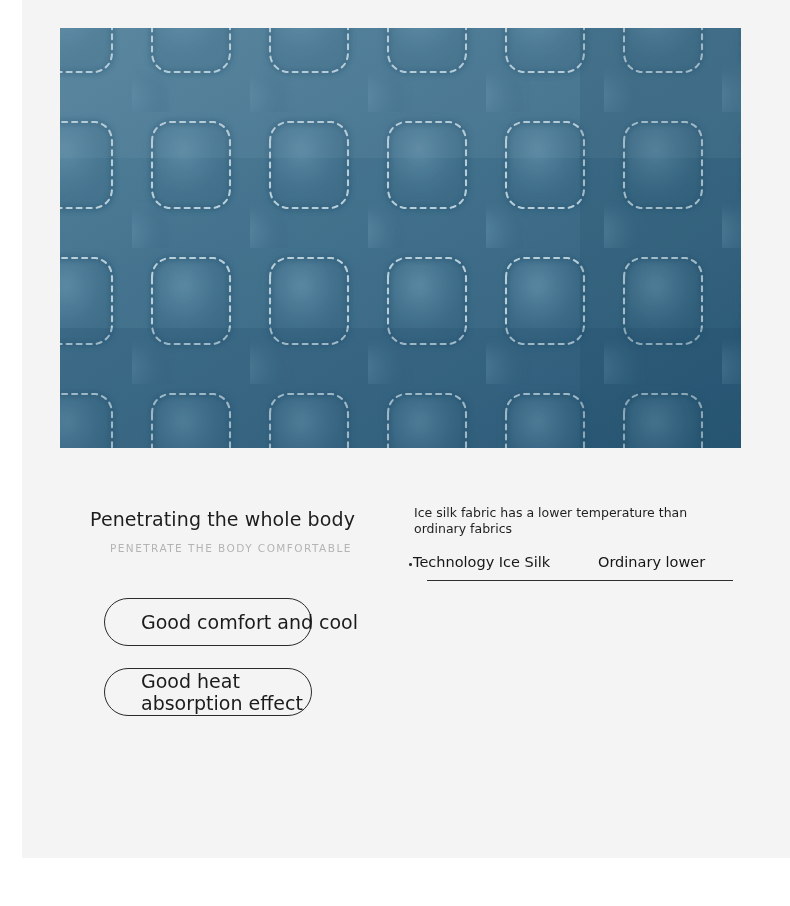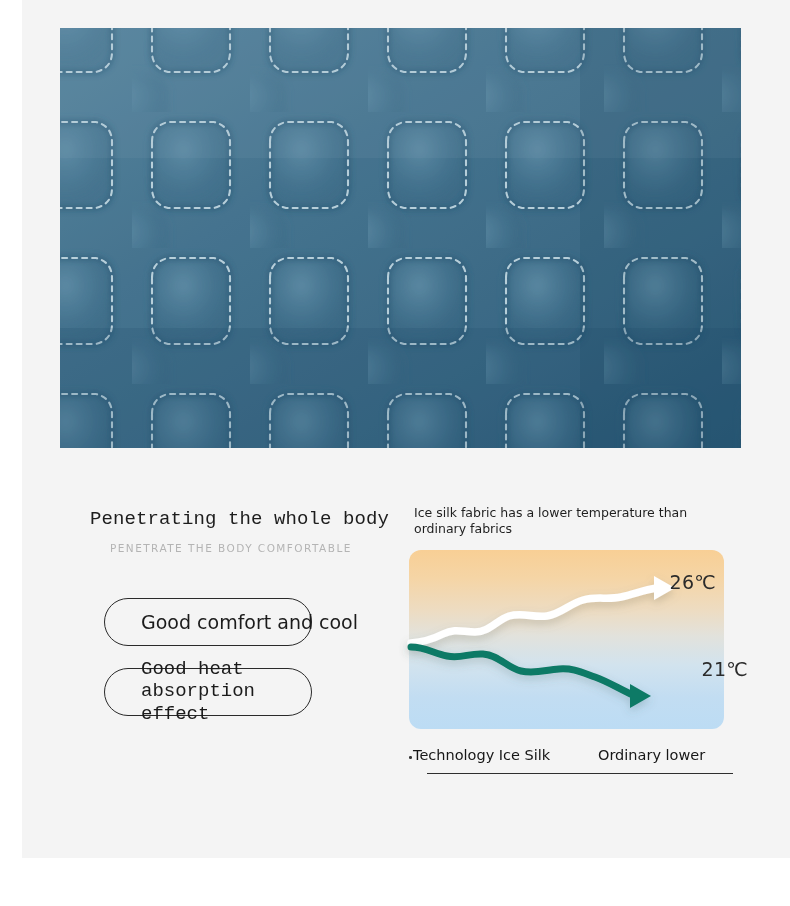--- a/index.html
+++ b/index.html
@@ -43,21 +43,20 @@
     top: 508px;
     width: 310px;
   }
   .feature-title {
     font-size: 19px;
     color: #1d1d1d;
     font-weight: 400;
     letter-spacing: 0.1px;
     white-space: nowrap;
     margin: 0;
-    font-family: Liberation Mono, monospace;
   }
   .feature-subtitle {
     margin: 12px 0 0 20px;
     font-size: 10.5px;
     letter-spacing: 1.45px;
     color: #b4b4b4;
     white-space: nowrap;
   }
 
   .pill-list {
@@ -81,21 +80,20 @@
     top: 50%;
     transform: translateY(-50%);
     font-size: 19px;
     color: #1b1b1b;
     white-space: nowrap;
     line-height: 1.18;
   }
   .pill-label.two-line {
     white-space: pre-line;
     line-height: 1.18;
-    font-family: Liberation Mono, monospace;
   }
 
   
   .chart-block {
     position: absolute;
     left: 371px;  
     top: 505px;
     width: 330px;
     padding-left: 16px;
   }
@@ -242,56 +240,20 @@
     <div class="pill">
       <span class="pill-label two-line">Good heat
 absorption effect</span>
     </div>
   </div>
 
   <div class="chart-block">
 
     <div class="chart-caption">Ice silk fabric has a lower temperature than ordinary fabrics</div>
 
-    <div class="chart-card">
-      <svg class="lines" width="315" height="179" viewBox="0 0 315 179" xmlns="http://www.w3.org/2000/svg">
-        <defs>
-          <filter id="lineShadow" x="-20%" y="-20%" width="150%" height="160%">
-            <feDropShadow dx="0" dy="4" stdDeviation="4" flood-color="#7a7a6a" flood-opacity="0.30"></feDropShadow>
-          </filter>
-          <filter id="lineShadow2" x="-20%" y="-20%" width="150%" height="160%">
-            <feDropShadow dx="0" dy="4" stdDeviation="4" flood-color="#4a6a6a" flood-opacity="0.25"></feDropShadow>
-          </filter>
-        </defs>
-
-        <g filter="url(#lineShadow)">
-          <path d="M2 93 C 14 92, 22 90, 34 84
-                   C 46 78, 54 82, 66 82
-                   C 80 82, 88 70, 100 66
-                   C 114 62, 124 68, 138 66
-                   C 152 64, 160 54, 174 50
-                   C 188 46, 198 50, 212 47
-                   C 226 44, 234 40, 248 38" fill="none" stroke="#ffffff" stroke-width="7.5" stroke-linecap="round" stroke-linejoin="round"></path>
-          <path d="M245 26 L266 38 L245 50 Z" fill="#ffffff"></path>
-        </g>
-
-        <g filter="url(#lineShadow2)">
-          <path d="M2 97 C 16 97, 24 103, 38 106
-                   C 52 109, 60 103, 74 104
-                   C 90 105, 98 118, 112 121
-                   C 126 124, 136 120, 150 119
-                   C 164 118, 172 122, 186 127
-                   C 200 132, 212 140, 224 145" fill="none" stroke="#0c7a66" stroke-width="7" stroke-linecap="round" stroke-linejoin="round"></path>
-          <path d="M221 134 L242 146 L221 158 Z" fill="#0c7a66"></path>
-        </g>
-      </svg>
-
-      <span class="temp-label temp-hot">26℃</span>
-      <span class="temp-label temp-cold">21℃</span>
-    </div>
 
     <div class="legend-row">
       <span class="legend-dot"></span>
       <span class="legend-item legend-tech">Technology Ice Silk</span>
       <span class="legend-item legend-ord">Ordinary lower</span>
       <span class="legend-rule"></span>
     </div>
 
   </div>
 </div>

